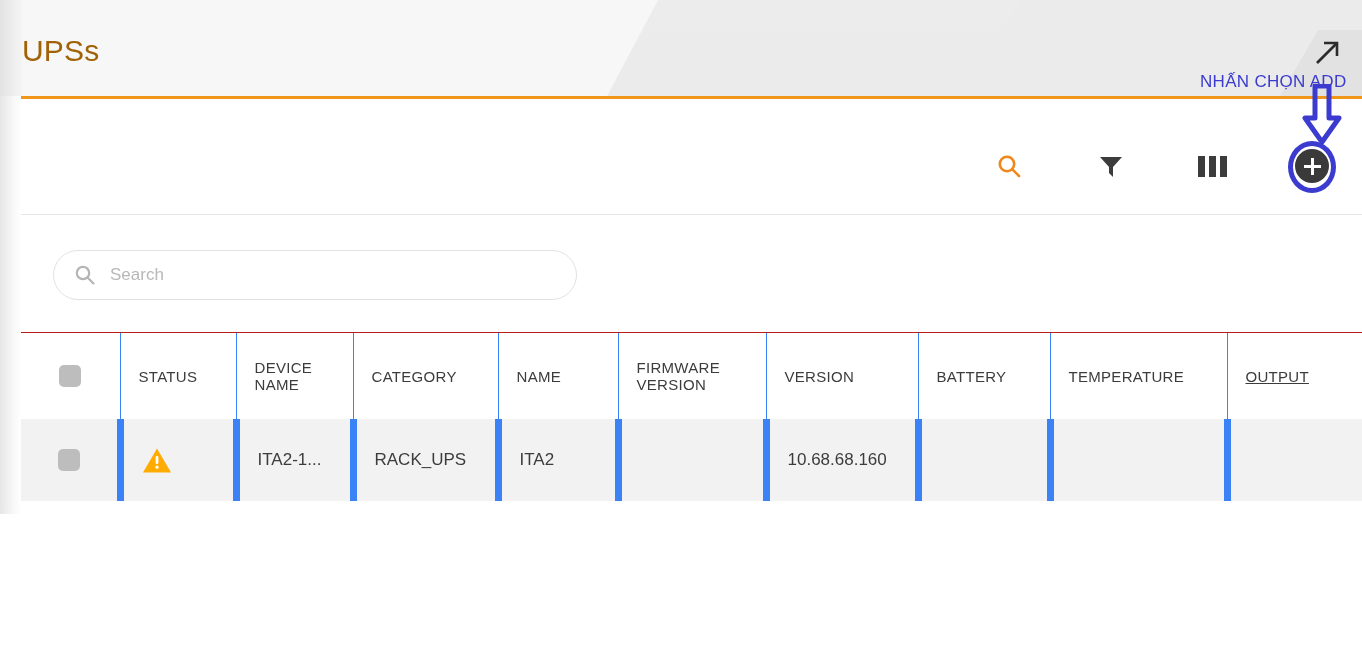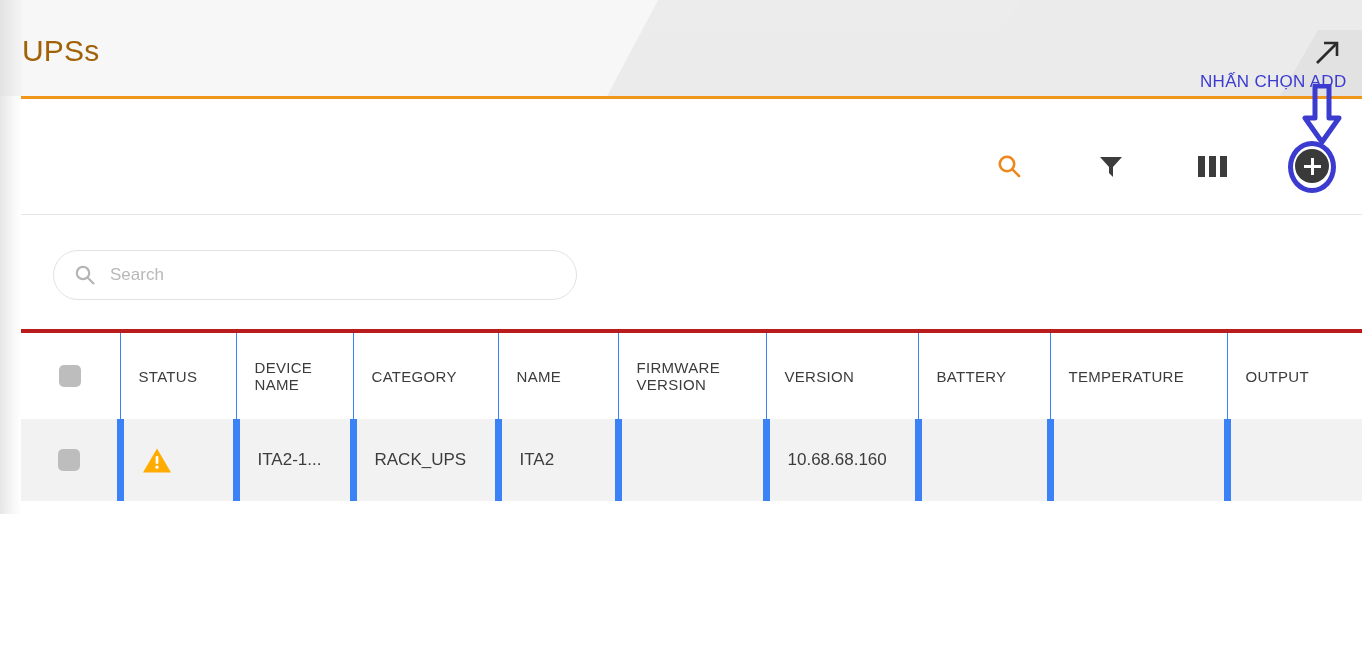--- a/index.html
+++ b/index.html
@@ -170,21 +170,21 @@
     z-index: 30;
     pointer-events: none;
   }
 
   
   .search-row {
     position: absolute;
     left: 0; top: 116px;
     width: 1341px;
     height: 118px;
-    border-bottom: 4px solid #b91c1c;
+    border-bottom: 1px solid #b91c1c;
     box-sizing: border-box;
   }
   .search-box {
     position: absolute;
     left: 32px; top: 35px;
     width: 524px; height: 50px;
     border: 1px solid #e2e2e2;
     border-radius: 25px;
     background: #ffffff;
     display: flex;
@@ -224,21 +224,21 @@
     text-align: left;
     font-size: 15px;
     font-weight: 400;
     color: #3c3c3c;
     letter-spacing: 0.3px;
     padding: 0 0 0 18px;
     border-right: 1px solid #3b82f6;
     background: #ffffff;
     box-sizing: border-box;
   }
-  .tbl th:last-child { border-right: none; }
+  .tbl th:last-child { border-right: none; text-decoration: underline; }
   .tbl td {
     height: 82px;
     vertical-align: middle;
     text-align: left;
     font-size: 17px;
     color: #3c3c3c;
     padding: 0 0 0 18px;
     border-right: 7px solid #3b82f6;
     background: #f2f2f2;
     box-sizing: border-box;

